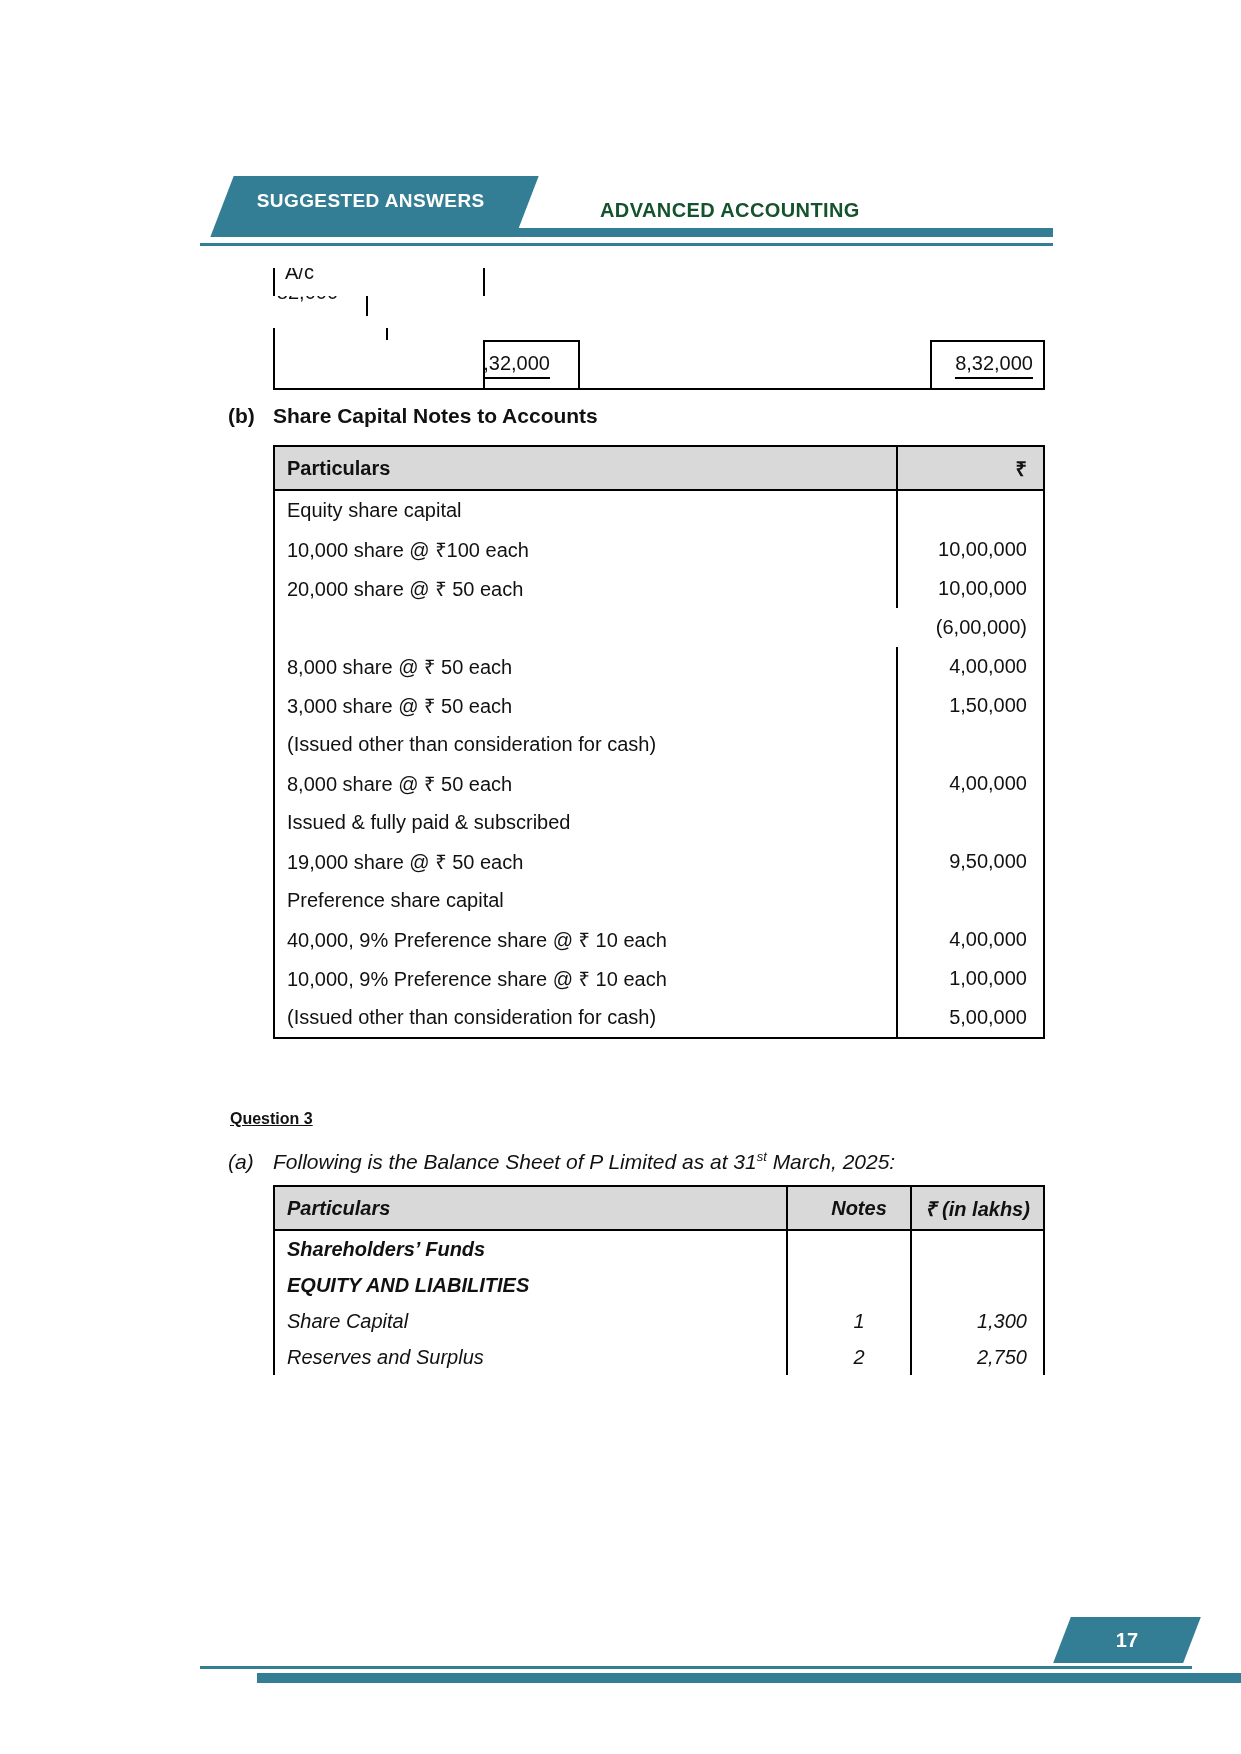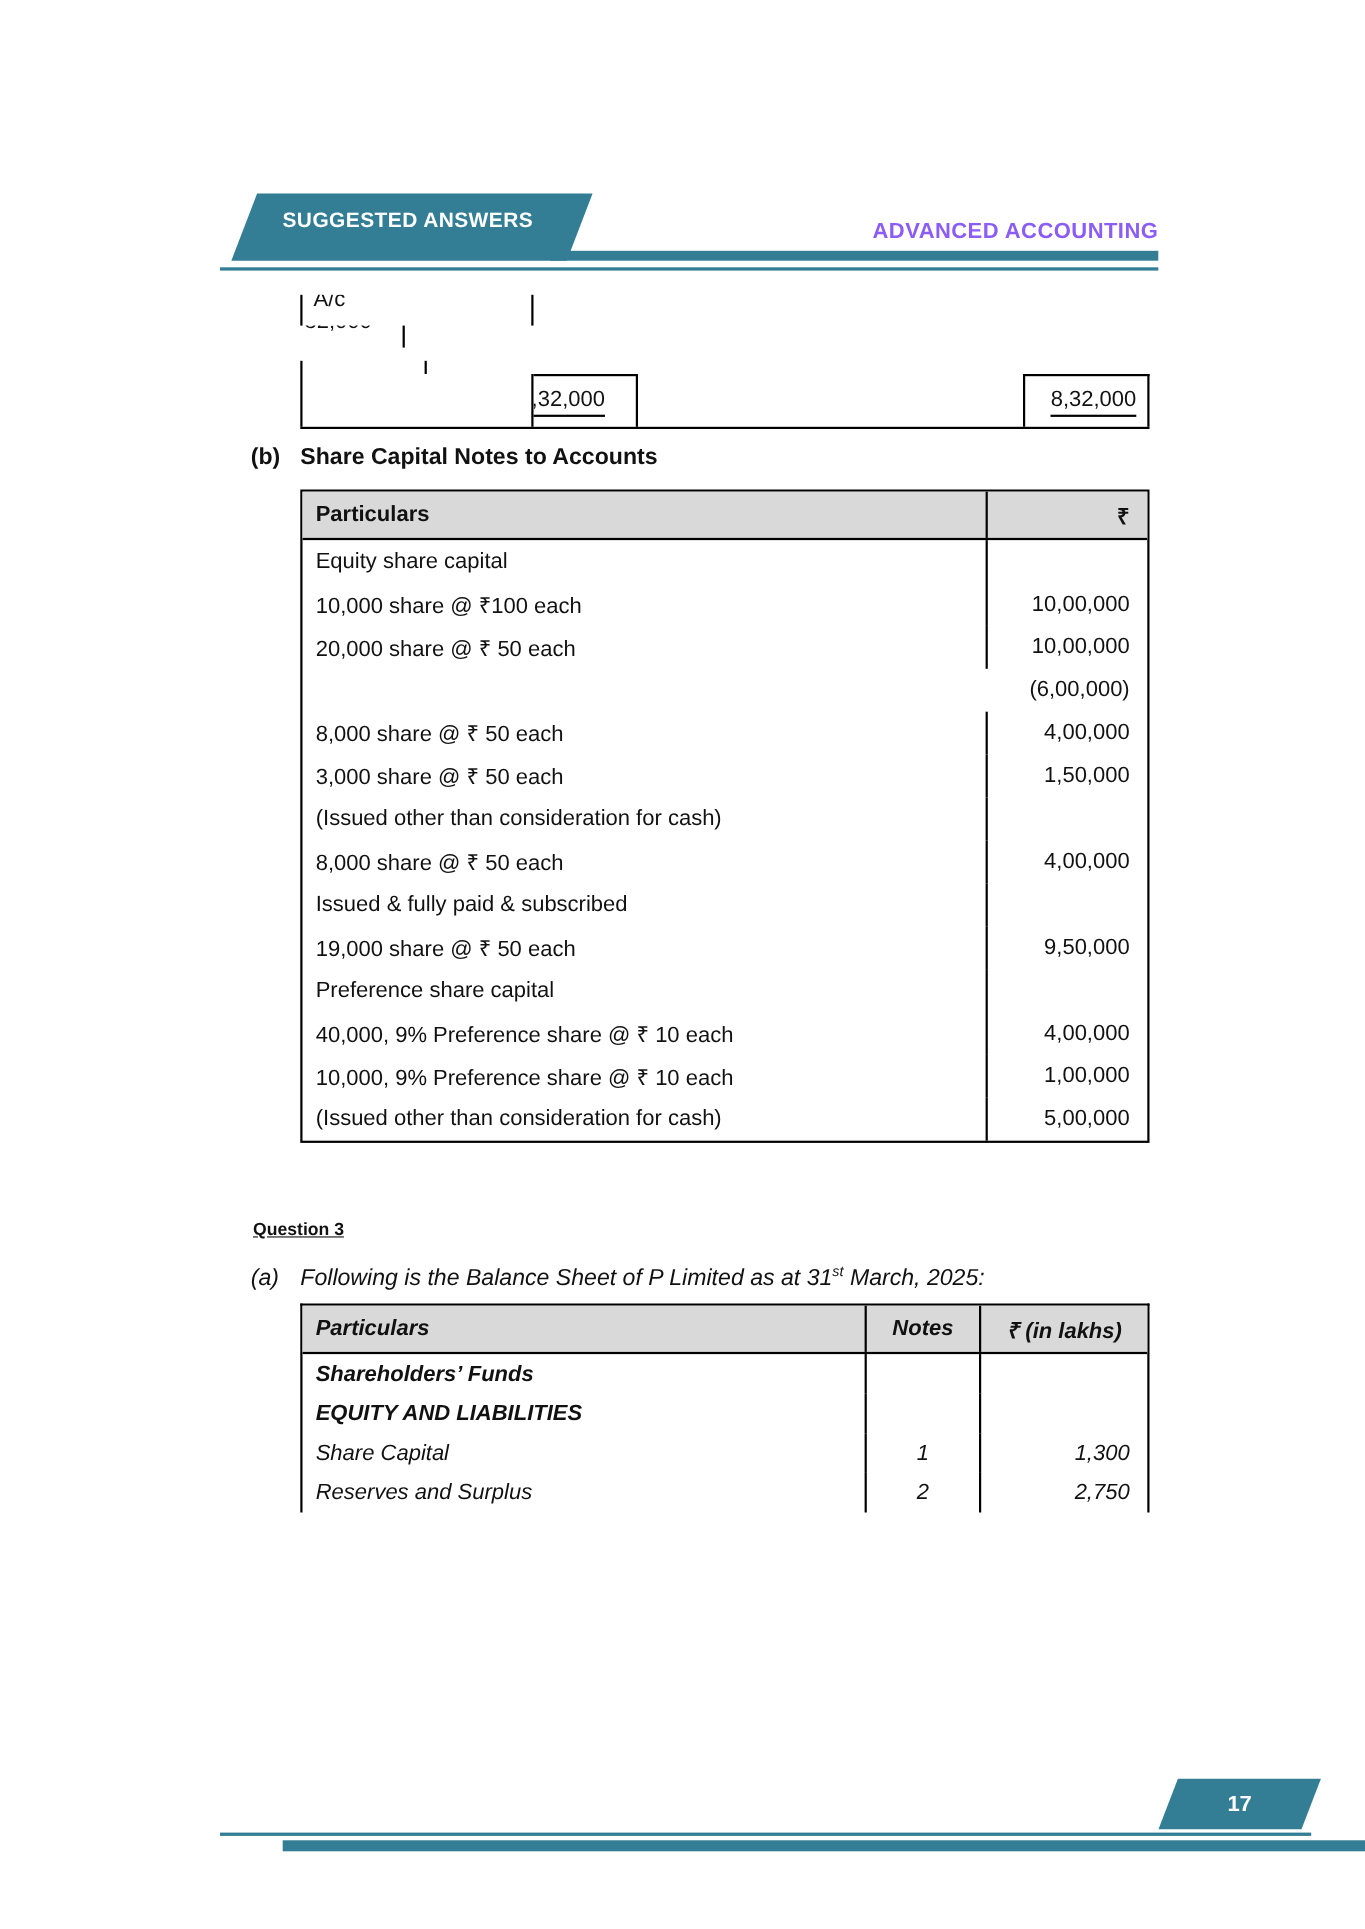--- a/index.html
+++ b/index.html
@@ -14,21 +14,21 @@
     position:absolute; left:222px; top:176px; width:305px; height:61px;
     background:#337e94; transform:skewX(-21deg);
   }
   .banner-text {
     display:block; transform:skewX(21deg);
     color:#ffffff; font-weight:bold; font-size:19px; letter-spacing:.4px;
     padding:14px 0 0 30px; white-space:nowrap;
   }
   .header-title {
     position:absolute; top:199px; left:600px; width:453px;
-    text-align:right; color:#8b5cf6; font-weight:bold; font-size:20px;
+    text-align:left; color:#14532d; font-weight:bold; font-size:20px;
     letter-spacing:.4px; white-space:nowrap;
   }
   .rule-thick-top { position:absolute; left:500px; top:228px; width:553px; height:9px; background:#337e94; }
   .rule-thin-top  { position:absolute; left:200px; top:243px; width:853px; height:3px; background:#337e94; }
 
   
   .ledger { position:absolute; left:273px; top:268px; width:772px; border-bottom:2px solid #000; font-size:20px; }
   .lrow { display:flex; }
   .lrow1 { height:72px;flex-direction:column; }
   .lrow2 { height:48px; }
@@ -58,21 +58,21 @@
   .q3-intro { position:absolute; left:228px; top:1150px; display:flex; font-style:italic; font-size:21px; }
   .q3-intro .lbl { width:45px; }
   sup { font-size:13px; vertical-align:super; line-height:0; }
 
   
   .bs { position:absolute; left:273px; top:1185px; width:772px; border:2px solid #000; border-bottom:none; font-size:20px; font-style:italic; }
   .brow { display:flex; height:36px; }
   .bhead { height:44px; background:#d9d9d9; border-bottom:2px solid #000; font-weight:bold; }
   .bcell { display:flex; align-items:center; overflow:hidden; }
   .bc1 { width:513px; border-right:2px solid #000; padding-left:12px; }
-  .bc2 { width:104px; border-right:2px solid #000; justify-content:center; }
+  .bc2 { width:104px; border-right:2px solid #000; justify-content:center;margin-left:20px; }
   .bc3 { flex:1; justify-content:flex-end; padding-right:16px; }
   .bhead .bc3 { justify-content:center; padding-right:0;border-radius:10px; }
   .brow-bold { font-weight:bold; }
 
   
   .page-num-box {
     position:absolute; left:1062px; top:1617px; width:130px; height:46px;
     background:#337e94; transform:skewX(-21deg);
     display:flex; align-items:center; justify-content:center;
   }

